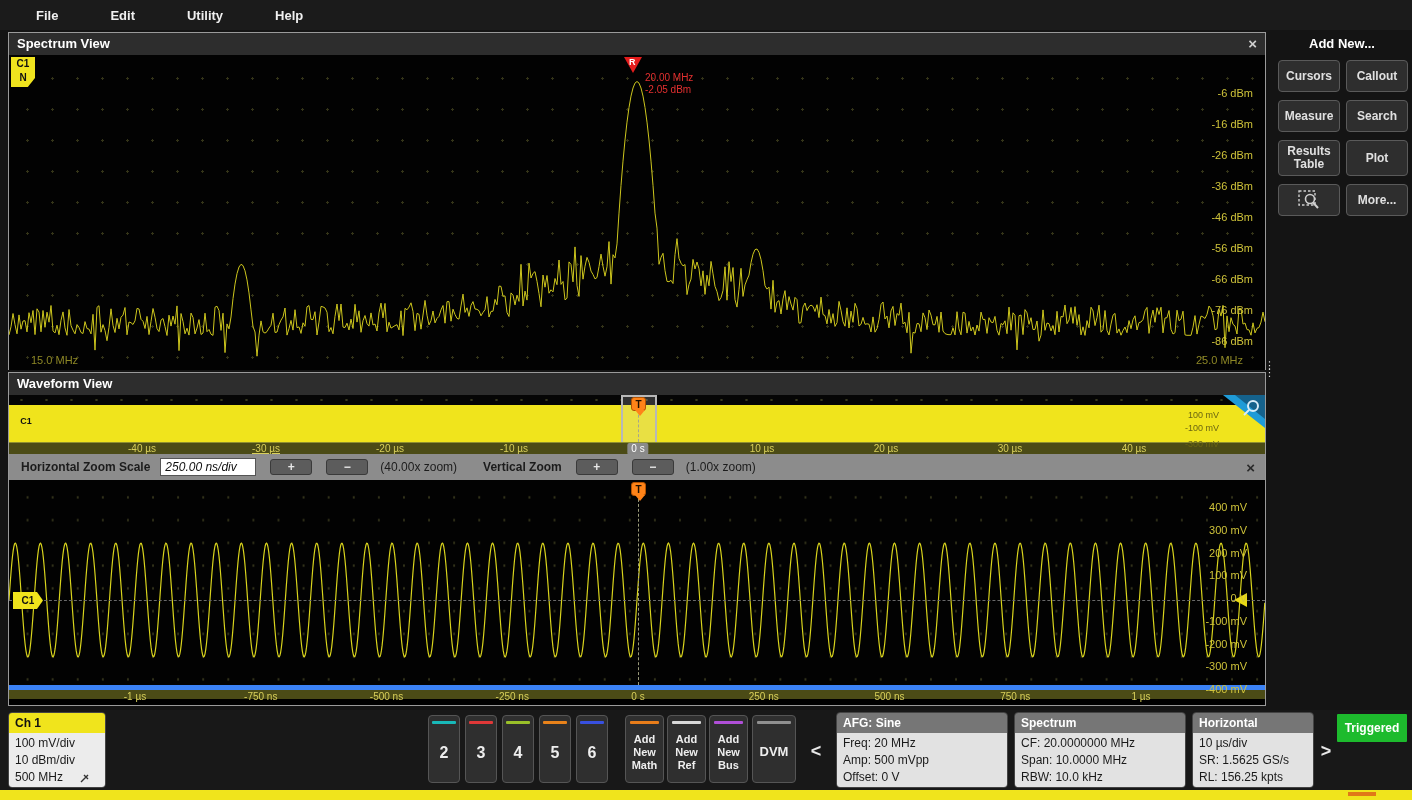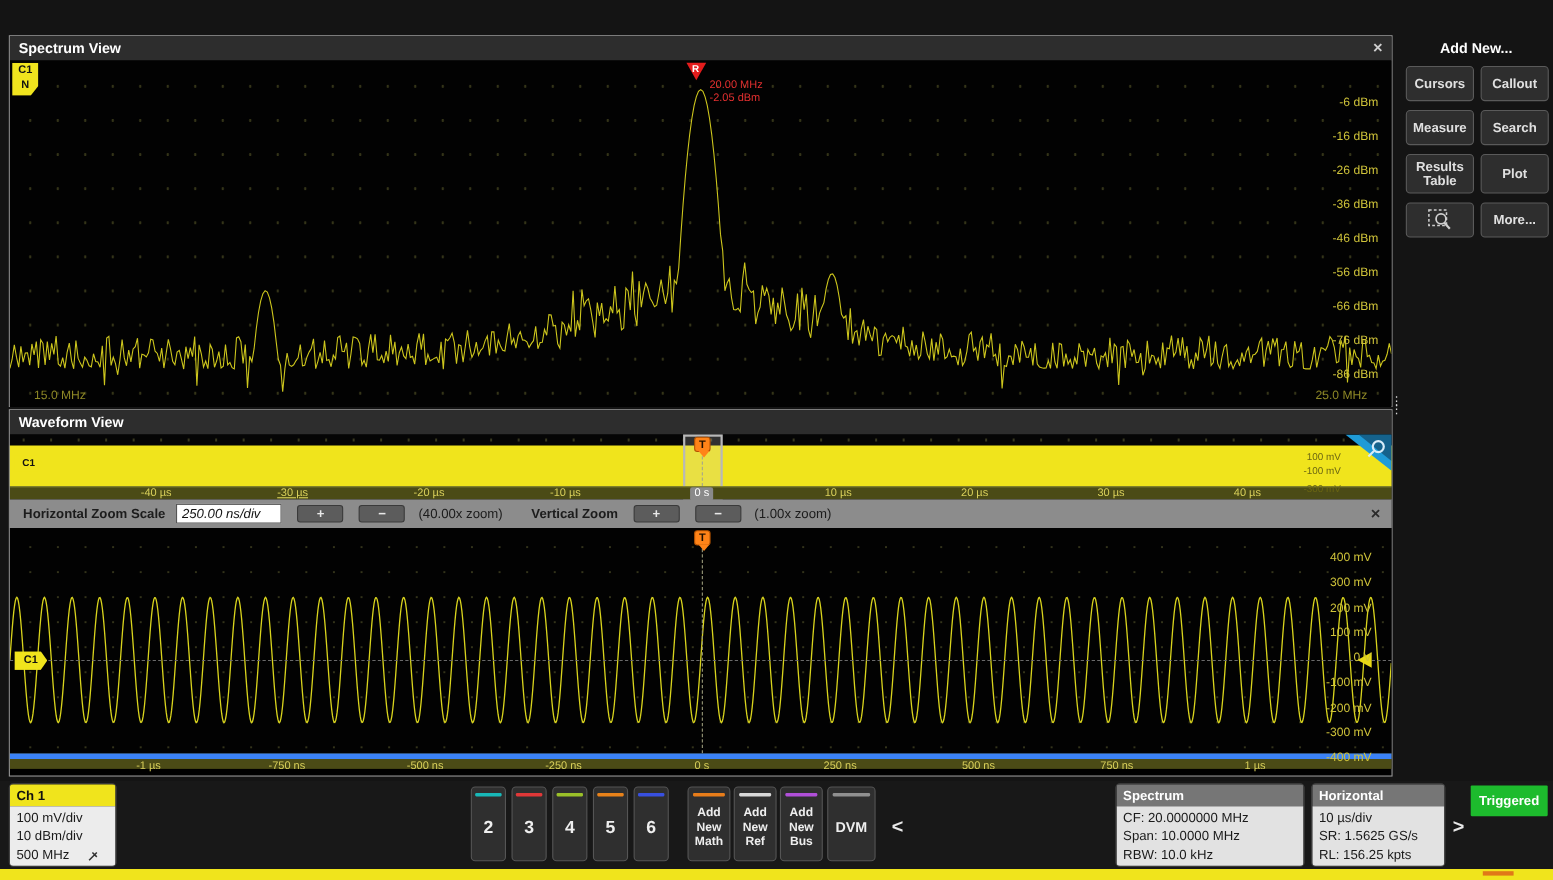--- a/index.html
+++ b/index.html
@@ -104,20 +104,26 @@
   .yellow-strip { position:absolute; left:0; top:790px; width:1412px; height:10px; background:#f0e41c; }
   .orange-tick { position:absolute; left:1348px; top:792px; width:28px; height:4px; background:#e07818; }
 
   svg { display:block; }
 </style>
 </head>
 <body>
 
 <div class="screen">
 
+  <div class="menu-bar">
+    <span class="menu-item">File</span>
+    <span class="menu-item">Edit</span>
+    <span class="menu-item">Utility</span>
+    <span class="menu-item">Help</span>
+  </div>
 
   <div class="win spectrum-win">
     <div class="win-title">Spectrum View</div>
     <span class="win-close">×</span>
     <div class="spec-plot">
       <svg id="spec-svg" width="1256" height="315">
           <polyline points="0.0,279.9 2.0,271.8 4.0,258.5 6.0,269.7 8.0,278.8 10.0,259.9 12.0,274.2 14.0,266.0 16.0,265.7 18.0,276.9 20.0,257.7 22.0,267.7 24.0,255.5 26.0,279.6 28.0,253.8 30.0,257.1 32.0,276.8 34.0,255.5 36.0,272.3 38.0,257.2 40.0,267.2 42.0,250.5 44.0,275.9 46.0,277.9 48.0,270.2 50.0,279.7 52.0,265.3 54.0,256.9 56.0,272.9 58.0,280.3 60.0,254.5 62.0,270.6 64.0,275.1 66.0,278.8 68.0,269.6 70.0,272.5 72.0,277.5 74.0,278.5 76.0,266.6 78.0,273.6 80.0,274.1 82.0,278.9 84.0,259.3 86.0,295.1 88.0,252.3 90.0,250.7 92.0,277.2 94.0,269.6 96.0,275.6 98.0,285.7 100.0,272.3 102.0,253.8 104.0,270.4 106.0,277.5 108.0,263.3 110.0,273.9 112.0,262.2 114.0,260.1 116.0,252.5 118.0,279.8 120.0,267.0 122.0,267.7 124.0,269.5 126.0,265.8 128.0,253.4 130.0,254.0 132.0,264.3 134.0,266.3 136.0,273.5 138.0,261.4 140.0,279.6 142.0,266.6 144.0,253.5 146.0,262.2 148.0,273.5 150.0,276.6 152.0,265.1 154.0,263.5 156.0,271.6 158.0,280.5 160.0,260.2 162.0,271.1 164.0,261.0 166.0,269.2 168.0,250.9 170.0,295.6 172.0,258.5 174.0,266.6 176.0,278.8 178.0,273.2 180.0,280.1 182.0,258.1 184.0,262.5 186.0,278.9 188.0,273.0 190.0,264.6 192.0,279.5 194.0,278.0 196.0,258.2 198.0,276.7 200.0,274.5 202.0,279.2 204.0,280.4 206.0,252.2 208.0,251.2 210.0,255.6 212.0,275.4 214.0,258.2 216.0,297.6 218.0,268.9 220.0,273.9 222.0,262.0 224.0,243.6 226.0,229.1 228.0,218.6 230.0,212.0 232.0,209.3 234.0,210.6 236.0,215.8 238.0,224.9 240.0,237.9 242.0,254.9 244.0,271.6 246.0,277.0 248.0,301.2 250.0,280.1 252.0,265.9 254.0,276.8 256.0,278.1 258.0,276.6 260.0,273.0 262.0,270.3 264.0,258.2 266.0,277.5 268.0,277.0 270.0,269.7 272.0,265.1 274.0,261.9 276.0,253.0 278.0,280.1 280.0,273.5 282.0,265.4 284.0,275.1 286.0,254.7 288.0,272.7 290.0,271.9 292.0,278.4 294.0,267.8 296.0,271.3 298.0,251.8 300.0,250.5 302.0,264.4 304.0,264.6 306.0,256.7 308.0,280.0 310.0,267.1 312.0,251.4 314.0,251.9 316.0,253.0 318.0,257.2 320.0,276.7 322.0,272.5 324.0,278.8 326.0,261.4 328.0,249.0 330.0,265.6 332.0,249.0 334.0,272.1 336.0,272.5 338.0,268.2 340.0,275.0 342.0,264.1 344.0,273.5 346.0,249.3 348.0,267.1 350.0,255.8 352.0,277.3 354.0,265.7 356.0,260.5 358.0,268.6 360.0,271.1 362.0,257.9 364.0,270.0 366.0,269.0 368.0,276.0 370.0,257.9 372.0,248.1 374.0,262.9 376.0,248.4 378.0,276.8 380.0,267.2 382.0,273.1 384.0,271.9 386.0,270.6 388.0,269.7 390.0,274.9 392.0,255.8 394.0,280.6 396.0,253.3 398.0,254.8 400.0,252.1 402.0,247.8 404.0,256.4 406.0,275.7 408.0,258.4 410.0,259.3 412.0,274.2 414.0,260.0 416.0,245.4 418.0,260.2 420.0,269.9 422.0,265.7 424.0,256.0 426.0,267.9 428.0,263.4 430.0,261.4 432.0,254.9 434.0,250.5 436.0,268.2 438.0,246.7 440.0,246.6 442.0,266.2 444.0,254.2 446.0,259.5 448.0,263.4 450.0,264.1 452.0,250.9 454.0,239.1 456.0,257.4 458.0,252.8 460.0,261.4 462.0,250.3 464.0,246.6 466.0,254.0 468.0,254.3 470.0,255.7 472.0,260.8 474.0,257.4 476.0,254.7 478.0,241.6 480.0,262.0 482.0,256.4 484.0,256.2 486.0,244.4 488.0,249.8 490.0,231.1 492.0,231.4 494.0,241.3 496.0,240.9 498.0,257.5 500.0,261.5 502.0,237.9 504.0,240.2 506.0,249.9 508.0,240.2 510.0,246.4 512.0,209.3 514.0,251.0 516.0,236.1 518.0,245.1 520.0,208.1 522.0,223.0 524.0,218.4 526.0,216.6 528.0,226.3 530.0,238.4 532.0,251.8 534.0,220.0 536.0,232.2 538.0,220.5 540.0,238.2 542.0,234.8 544.0,236.9 546.0,223.5 548.0,229.7 550.0,205.0 552.0,229.4 554.0,226.5 556.0,244.9 558.0,243.2 560.0,206.9 562.0,209.5 564.0,226.9 566.0,191.9 568.0,230.5 570.0,241.4 572.0,200.6 574.0,224.2 576.0,211.2 578.0,202.4 580.0,207.3 582.0,216.1 584.0,219.5 586.0,223.9 588.0,222.5 590.0,211.6 592.0,199.1 594.0,211.2 596.0,221.2 598.0,211.8 600.0,186.6 602.0,229.1 604.0,199.7 606.0,202.9 608.0,188.9 610.0,158.1 612.0,130.4 614.0,106.1 616.0,85.0 618.0,67.1 620.0,52.5 622.0,41.1 624.0,33.0 626.0,28.1 628.0,26.5 630.0,28.1 632.0,33.0 634.0,41.1 636.0,52.5 638.0,67.1 640.0,85.0 642.0,106.1 644.0,130.4 646.0,158.1 648.0,173.1 650.0,209.3 652.0,202.3 654.0,198.3 656.0,215.5 658.0,226.4 660.0,226.7 662.0,225.3 664.0,228.5 666.0,199.6 668.0,183.6 670.0,203.4 672.0,208.2 674.0,210.9 676.0,209.5 678.0,239.6 680.0,229.4 682.0,224.1 684.0,204.4 686.0,214.0 688.0,207.0 690.0,213.8 692.0,230.8 694.0,215.8 696.0,239.4 698.0,220.2 700.0,230.8 702.0,206.4 704.0,218.8 706.0,231.4 708.0,236.6 710.0,245.6 712.0,242.6 714.0,235.6 716.0,211.8 718.0,245.2 720.0,206.7 722.0,226.5 724.0,212.5 726.0,244.7 728.0,252.1 730.0,234.3 732.0,213.3 734.0,241.4 736.0,229.9 738.0,224.7 740.0,220.1 742.0,207.7 744.0,199.2 746.0,194.6 748.0,194.0 750.0,197.3 752.0,204.5 754.0,215.7 756.0,230.8 758.0,234.1 760.0,232.1 762.0,254.1 764.0,225.3 766.0,257.3 768.0,247.1 770.0,245.6 772.0,259.0 774.0,243.9 776.0,235.6 778.0,254.8 780.0,241.6 782.0,249.0 784.0,255.1 786.0,242.4 788.0,244.6 790.0,268.2 792.0,267.7 794.0,252.1 796.0,248.0 798.0,255.6 800.0,251.6 802.0,250.1 804.0,251.4 806.0,256.5 808.0,249.7 810.0,262.6 812.0,242.1 814.0,259.5 816.0,260.6 818.0,268.9 820.0,254.5 822.0,268.2 824.0,258.6 826.0,271.4 828.0,267.7 830.0,246.4 832.0,255.4 834.0,266.7 836.0,271.2 838.0,252.8 840.0,273.0 842.0,256.1 844.0,267.3 846.0,248.3 848.0,253.4 850.0,271.0 852.0,269.3 854.0,262.4 856.0,269.3 858.0,268.8 860.0,269.2 862.0,277.0 864.0,261.9 866.0,277.2 868.0,273.6 870.0,264.4 872.0,249.5 874.0,247.0 876.0,264.0 878.0,261.0 880.0,272.9 882.0,255.9 884.0,251.4 886.0,270.5 888.0,258.5 890.0,260.3 892.0,248.1 894.0,269.0 896.0,267.2 898.0,277.8 900.0,257.3 902.0,298.2 904.0,277.3 906.0,278.1 908.0,268.5 910.0,268.8 912.0,276.7 914.0,257.9 916.0,262.7 918.0,274.6 920.0,255.0 922.0,260.2 924.0,269.7 926.0,269.8 928.0,261.4 930.0,277.3 932.0,257.0 934.0,276.0 936.0,278.6 938.0,279.4 940.0,279.7 942.0,279.6 944.0,272.8 946.0,279.9 948.0,256.7 950.0,273.9 952.0,279.8 954.0,257.2 956.0,258.1 958.0,278.1 960.0,266.4 962.0,276.0 964.0,272.0 966.0,280.0 968.0,270.0 970.0,276.1 972.0,257.1 974.0,264.5 976.0,264.4 978.0,278.4 980.0,262.7 982.0,267.0 984.0,267.7 986.0,261.4 988.0,275.3 990.0,280.2 992.0,268.5 994.0,269.7 996.0,265.8 998.0,278.7 1000.0,252.1 1002.0,275.2 1004.0,257.8 1006.0,260.4 1008.0,294.9 1010.0,260.7 1012.0,260.0 1014.0,279.6 1016.0,254.6 1018.0,257.8 1020.0,269.3 1022.0,262.7 1024.0,274.6 1026.0,274.3 1028.0,266.0 1030.0,286.2 1032.0,280.1 1034.0,254.9 1036.0,275.3 1038.0,268.0 1040.0,268.7 1042.0,275.9 1044.0,270.6 1046.0,279.7 1048.0,256.3 1050.0,277.0 1052.0,261.4 1054.0,262.0 1056.0,250.0 1058.0,268.7 1060.0,265.0 1062.0,252.4 1064.0,268.4 1066.0,251.6 1068.0,270.3 1070.0,259.6 1072.0,279.9 1074.0,271.8 1076.0,280.4 1078.0,265.6 1080.0,272.8 1082.0,252.2 1084.0,255.9 1086.0,270.6 1088.0,262.5 1090.0,250.2 1092.0,277.2 1094.0,274.6 1096.0,255.5 1098.0,275.4 1100.0,280.0 1102.0,269.1 1104.0,260.2 1106.0,258.4 1108.0,278.1 1110.0,273.9 1112.0,280.2 1114.0,275.5 1116.0,272.0 1118.0,277.7 1120.0,265.6 1122.0,273.7 1124.0,264.7 1126.0,260.8 1128.0,275.0 1130.0,267.6 1132.0,267.0 1134.0,264.5 1136.0,255.8 1138.0,252.4 1140.0,278.4 1142.0,263.6 1144.0,255.1 1146.0,267.3 1148.0,252.7 1150.0,259.5 1152.0,252.2 1154.0,277.9 1156.0,263.0 1158.0,262.7 1160.0,255.5 1162.0,274.4 1164.0,279.0 1166.0,277.7 1168.0,255.2 1170.0,265.7 1172.0,264.2 1174.0,256.2 1176.0,279.9 1178.0,280.3 1180.0,280.3 1182.0,280.3 1184.0,272.2 1186.0,260.6 1188.0,279.1 1190.0,269.2 1192.0,261.1 1194.0,261.9 1196.0,263.5 1198.0,259.3 1200.0,251.0 1202.0,253.8 1204.0,260.7 1206.0,274.8 1208.0,273.8 1210.0,254.3 1212.0,261.1 1214.0,250.3 1216.0,292.7 1218.0,260.9 1220.0,276.7 1222.0,262.7 1224.0,269.3 1226.0,271.0 1228.0,279.0 1230.0,253.6 1232.0,253.6 1234.0,269.1 1236.0,268.0 1238.0,274.6 1240.0,274.9 1242.0,280.2 1244.0,267.8 1246.0,277.9 1248.0,273.3 1250.0,272.5 1252.0,267.1 1254.0,257.1 1256.0,266.8" fill="none" stroke="#cdc61d" stroke-width="1"></polyline>
         </svg>
       <div class="chan-badge-spec">
         <div>C1</div>
@@ -303,20 +309,28 @@
         </div>
       </div>
 
     <div class="addnew-btn" style="left:752px; width:44px;">
       <div class="stripe" id="dvm-stripe" style="background: rgb(144, 144, 144);"></div>
       <div class="dvm-lbl" style="font-size:13px;">DVM</div>
     </div>
 
     <div class="bb-chevron" style="left:806px;">&lt;</div>
 
+    <div class="bb-panel" style="left:836px; width:172px;">
+      <div class="bb-head">AFG: Sine</div>
+      <div class="bb-body">
+        <div>Freq: 20 MHz</div>
+        <div>Amp: 500 mVpp</div>
+        <div>Offset: 0 V</div>
+      </div>
+    </div>
 
     <div class="bb-panel" style="left:1014px; width:172px;">
       <div class="bb-head">Spectrum</div>
       <div class="bb-body">
         <div>CF: 20.0000000 MHz</div>
         <div>Span: 10.0000 MHz</div>
         <div>RBW: 10.0 kHz</div>
       </div>
     </div>
 

